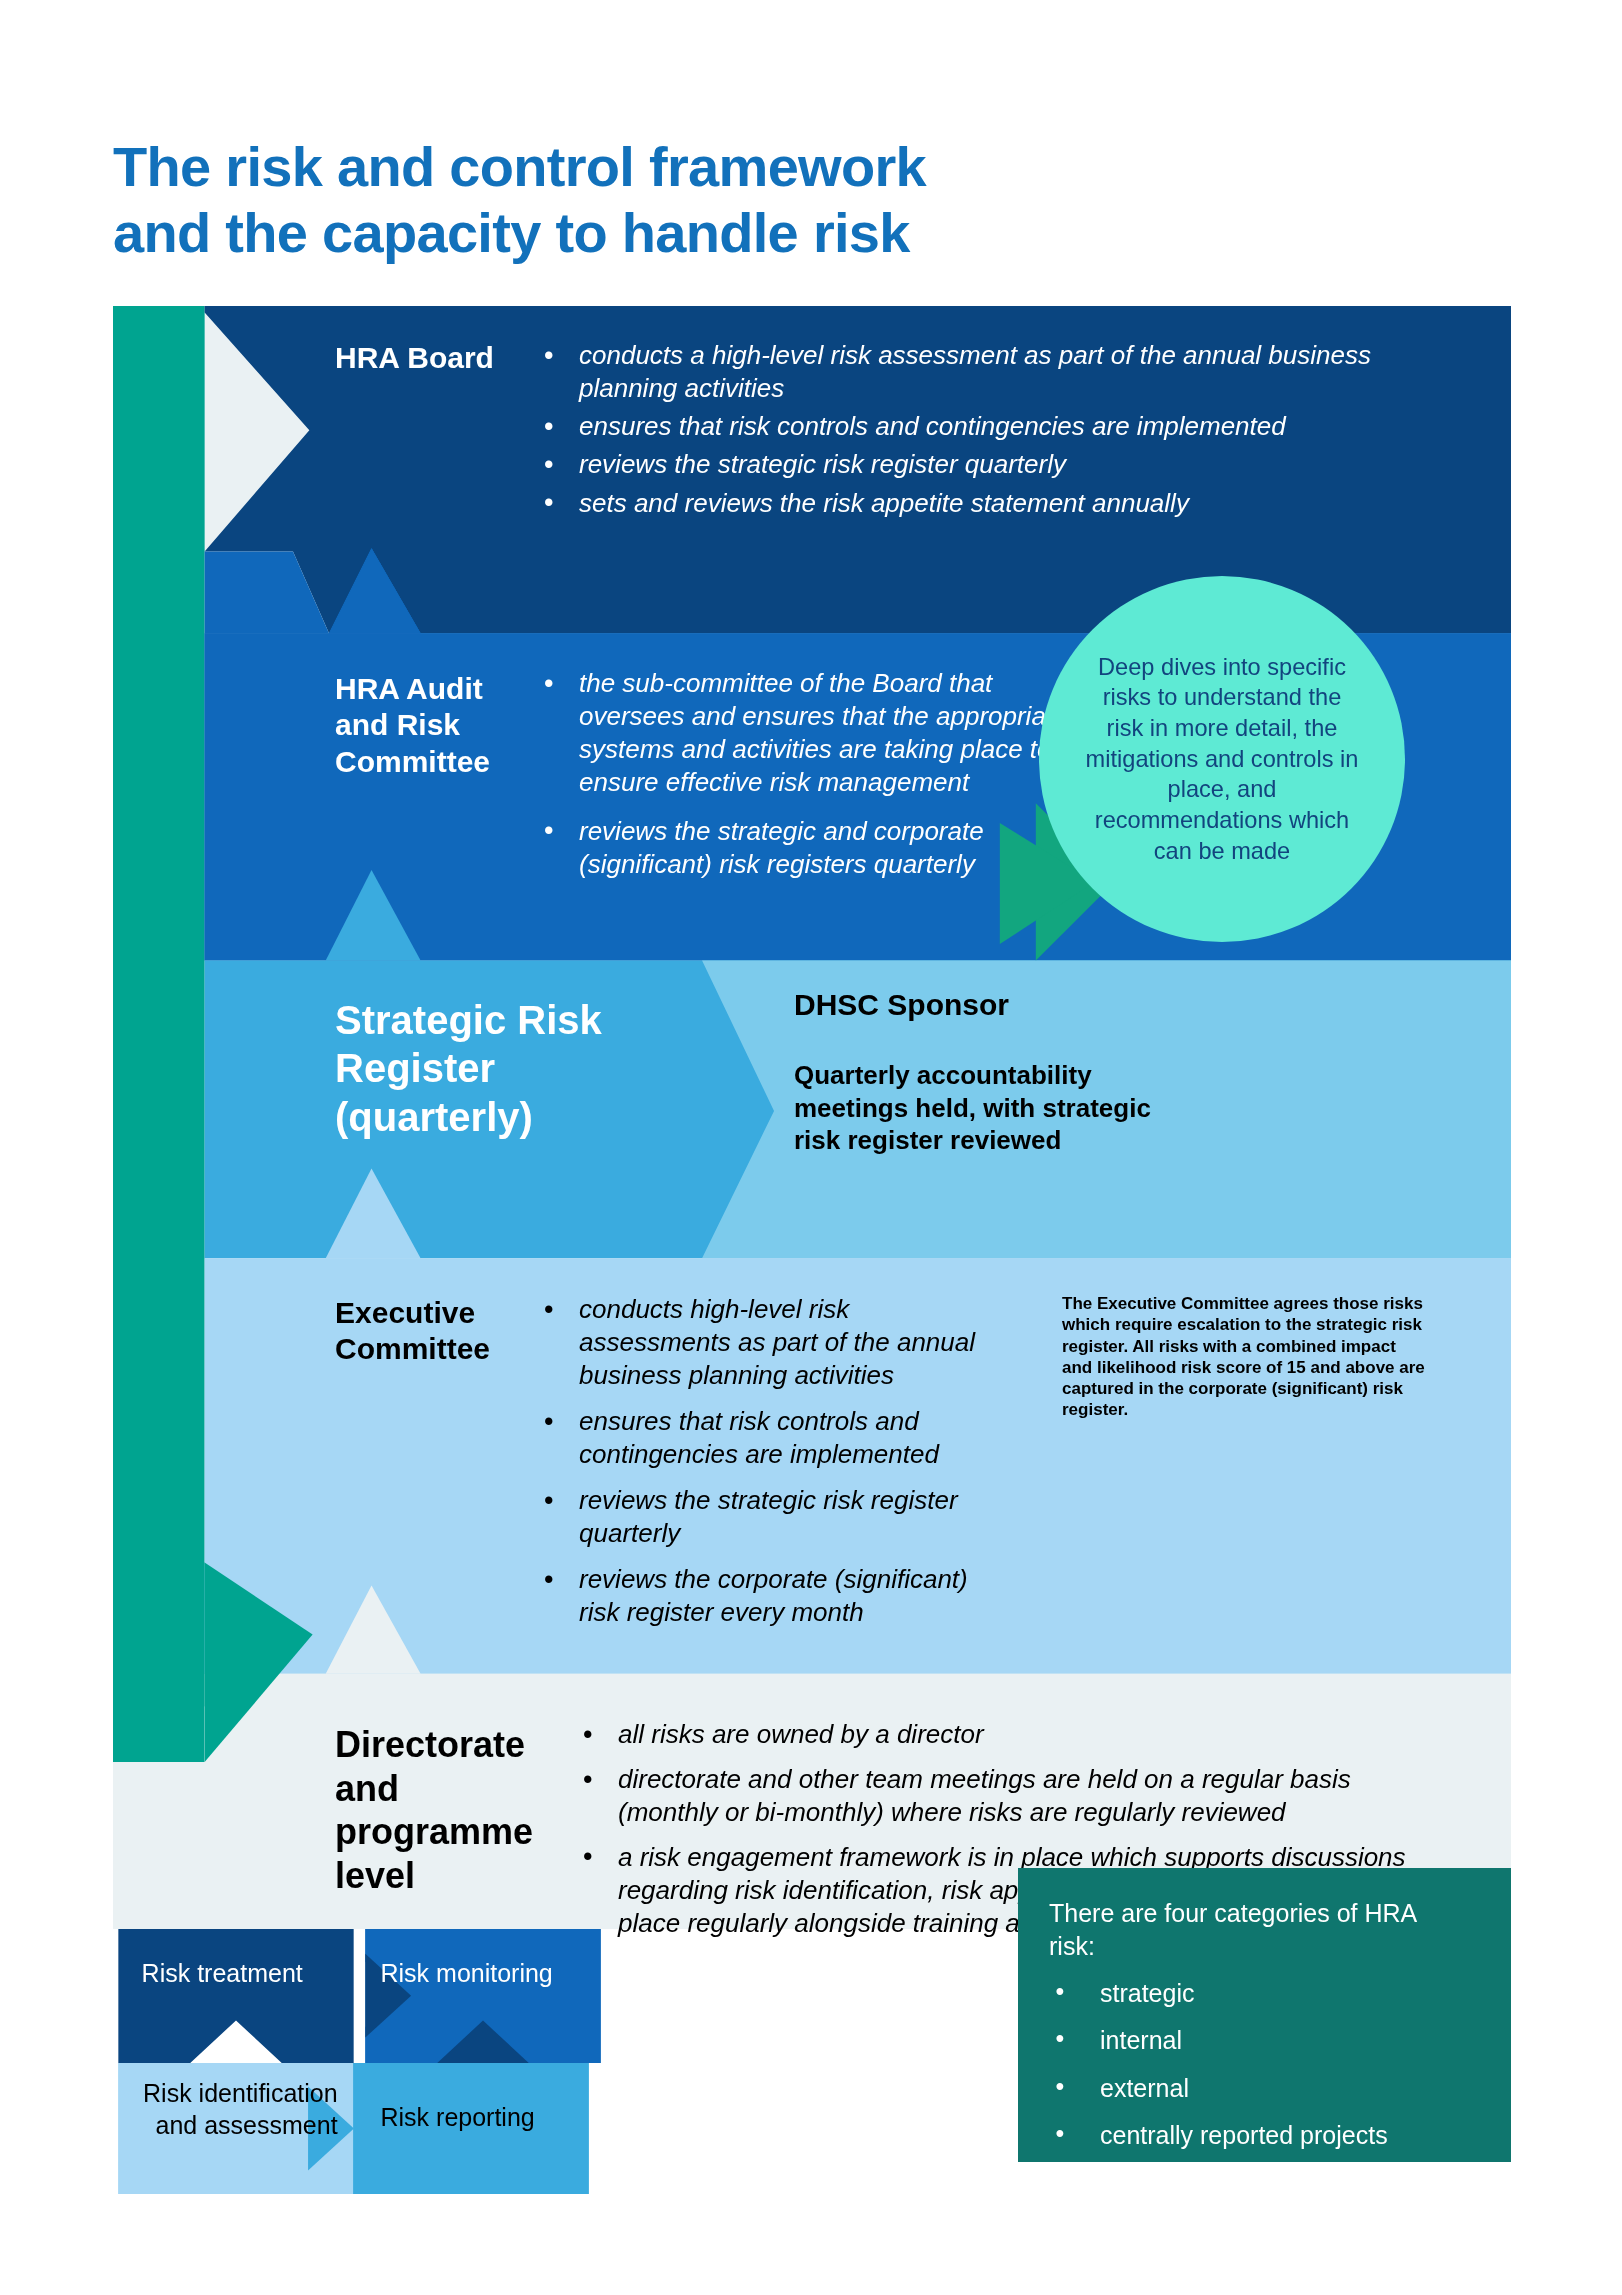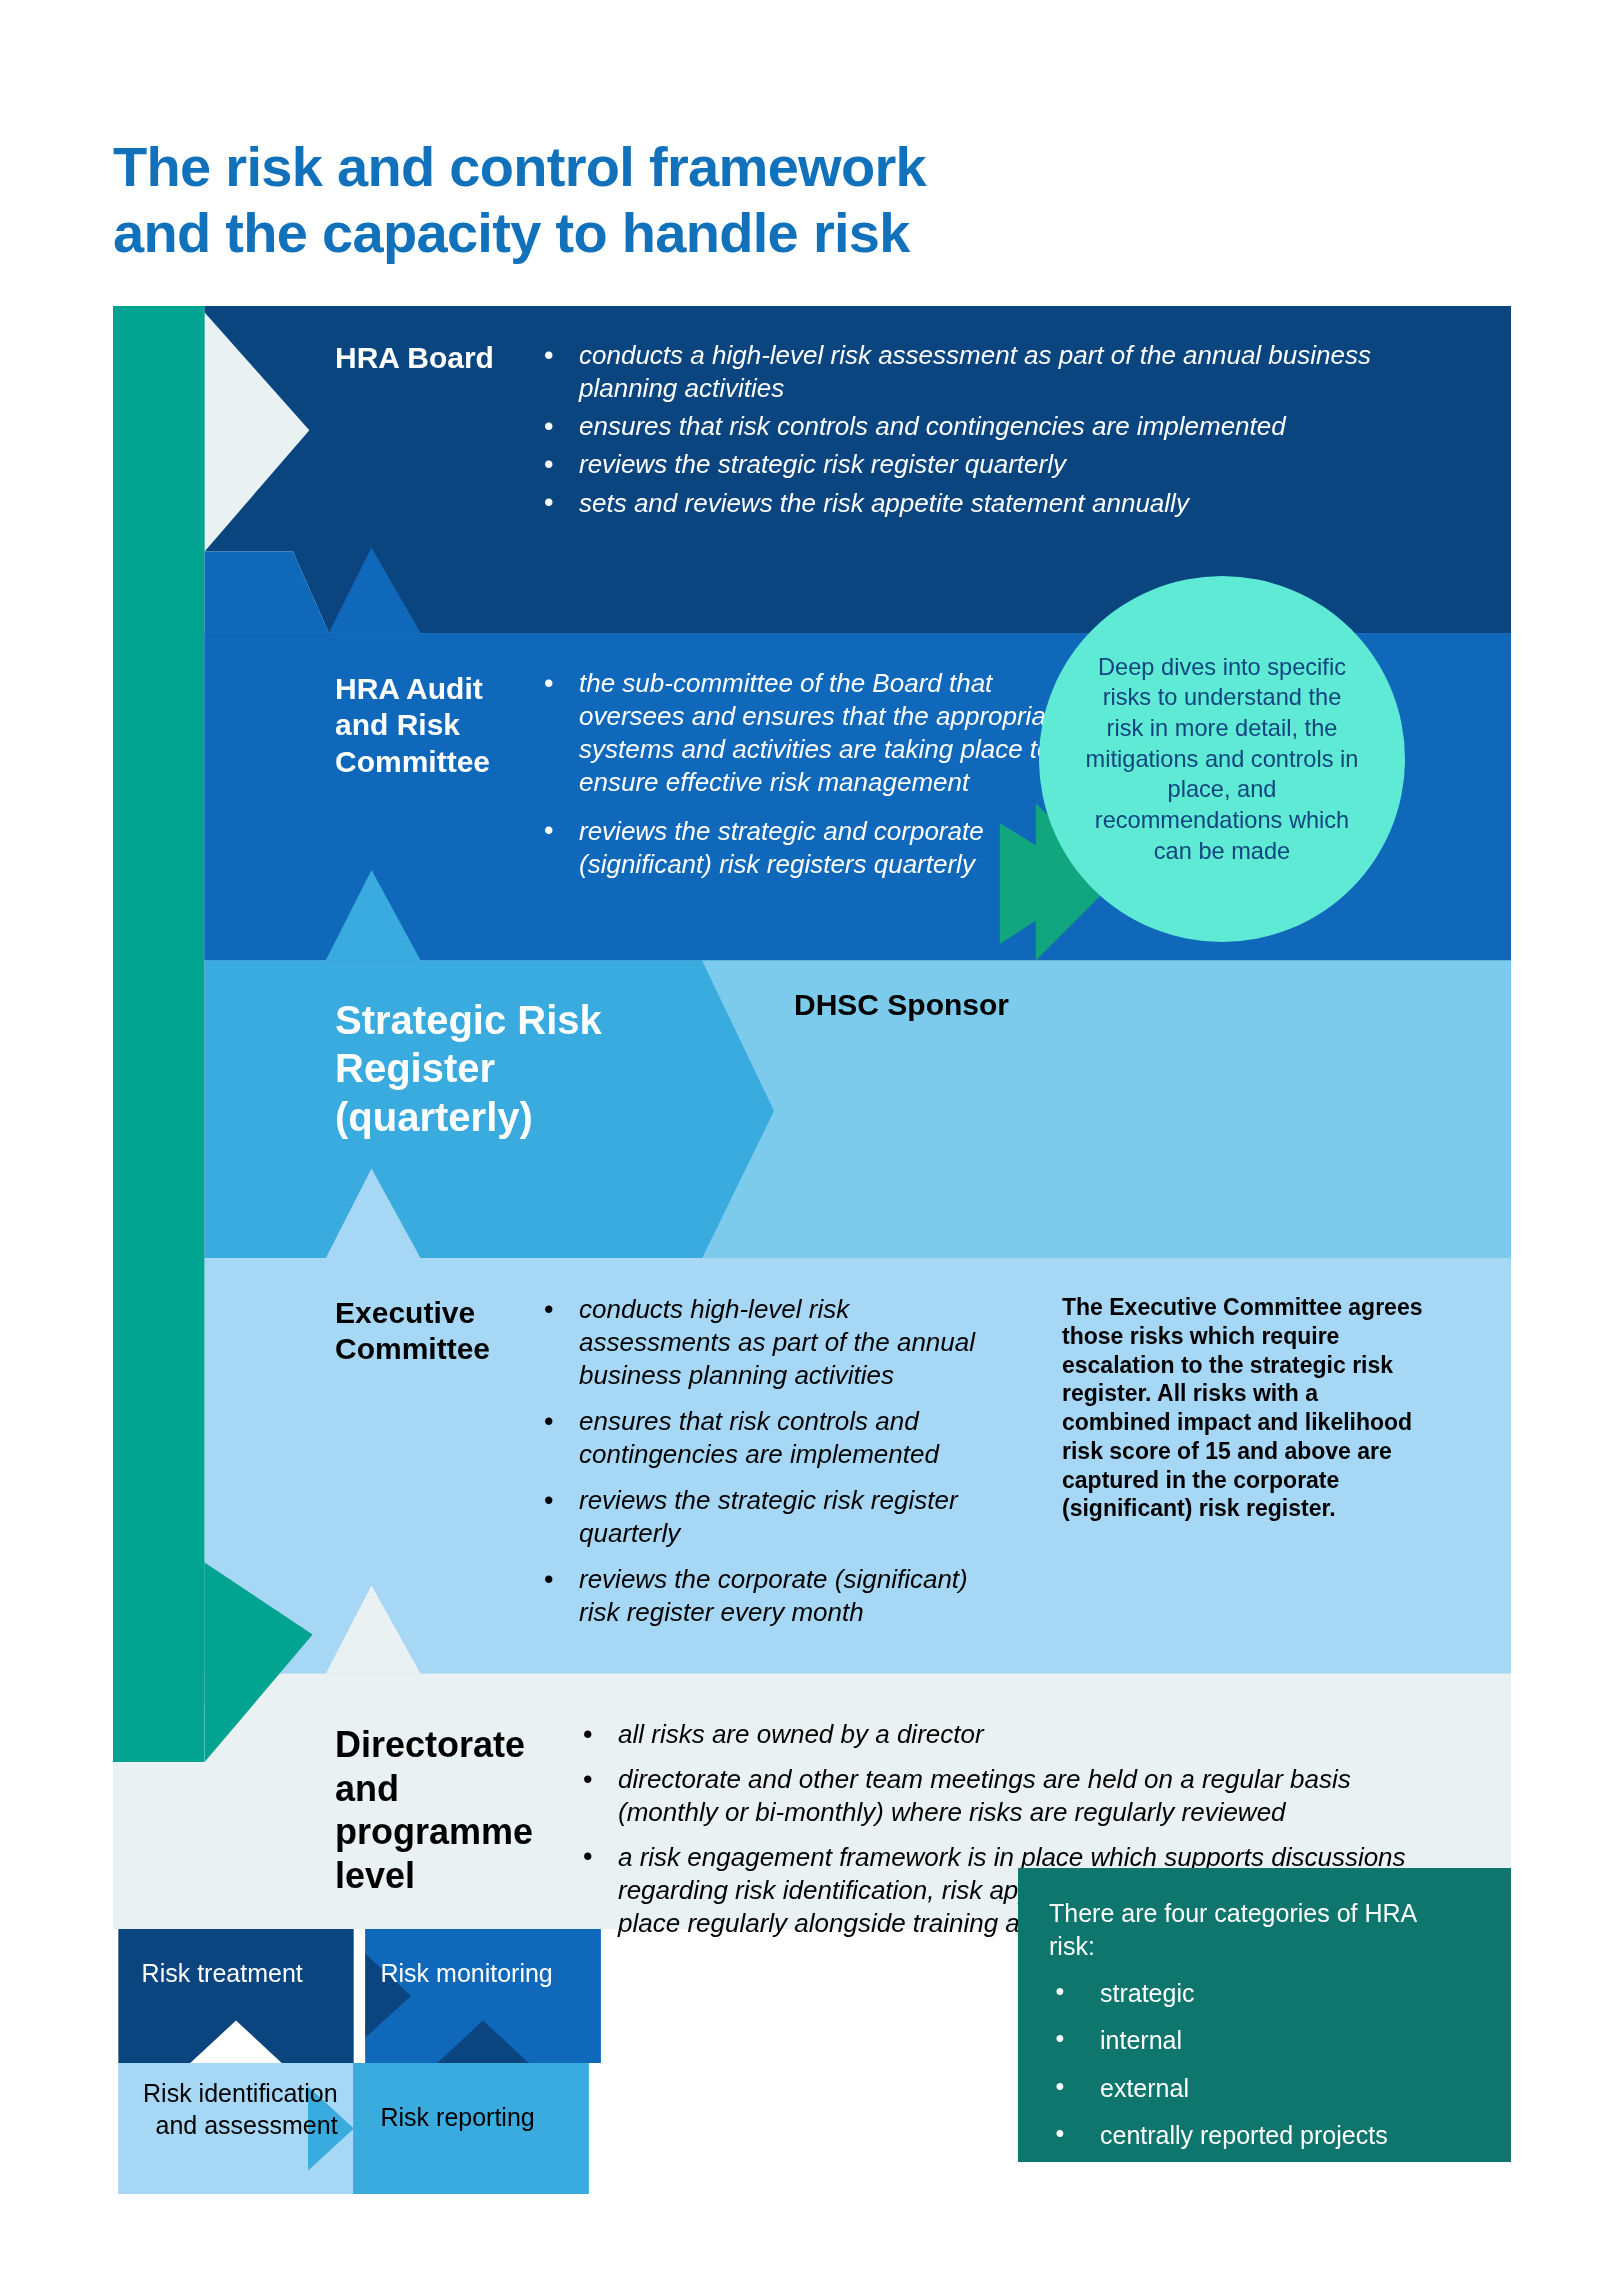--- a/index.html
+++ b/index.html
@@ -129,31 +129,32 @@
       <div class="role" style="left:222px;top:365px;width:190px;color:#ffffff;font-size:30px;">HRA Audit and Risk Committee</div>
       <div class="bul" style="left:419px;top:361px;width:550px;color:#ffffff;font-size:26px;">
         <ul>
           <li style="margin-bottom:15.7px;">the sub-committee of the Board that oversees and ensures that the appropriate systems and activities are taking place to ensure effective risk management</li>
           <li>reviews the strategic and corporate (significant) risk registers quarterly</li>
         </ul>
       </div>
 
       <div class="role" style="left:222px;top:690px;width:340px;color:#ffffff;font-size:40px;">Strategic Risk Register (quarterly)</div>
       <div class="role" style="left:681px;top:681px;width:406px;color:#000000;font-size:30px;">DHSC Sponsor</div>
+      <div class="note" style="left:681px;top:753px;width:406px;color:#000000;font-size:26px;">Quarterly accountability meetings held, with strategic risk register reviewed</div>
 
       <div class="role" style="left:222px;top:989px;width:196px;color:#000000;font-size:30px;">Executive Committee</div>
       <div class="bul" style="left:419px;top:987px;width:458px;color:#000000;font-size:26px;">
         <ul>
           <li style="margin-bottom:13px;">conducts high-level risk assessments as part of the annual business planning activities</li>
           <li style="margin-bottom:13px;">ensures that risk controls and contingencies are implemented</li>
           <li style="margin-bottom:13px;">reviews the strategic risk register quarterly</li>
           <li>reviews the corporate (significant) risk register every month</li>
         </ul>
       </div>
-      <div class="note" style="left:949px;top:987px;width:366px;color:#000000;font-size:23px;">The Executive Committee agrees those risks which require escalation to the strategic risk register. All risks with a combined impact and likelihood risk score of 15 and above are captured in the corporate (significant) risk register.</div>
+      <div class="note" style="left:949px;top:987px;width:366px;color:#000000;font-size:17px;">The Executive Committee agrees those risks which require escalation to the strategic risk register. All risks with a combined impact and likelihood risk score of 15 and above are captured in the corporate (significant) risk register.</div>
 
       <div class="role" style="left:222px;top:1417px;width:216px;color:#000000;font-size:36px;">Directorate and programme level</div>
       <div class="bul" style="left:458px;top:1412px;width:864px;color:#000000;font-size:26px;">
         <ul>
           <li style="margin-bottom:11.8px;">all risks are owned by a director</li>
           <li style="margin-bottom:11.8px;">directorate and other team meetings are held on a regular basis (monthly or bi-monthly) where risks are regularly reviewed</li>
           <li>a risk engagement framework is in place which supports discussions regarding risk identification, risk appetite and risk assurance to take place regularly alongside training and sharing of best practice</li>
         </ul>
       </div>
 

